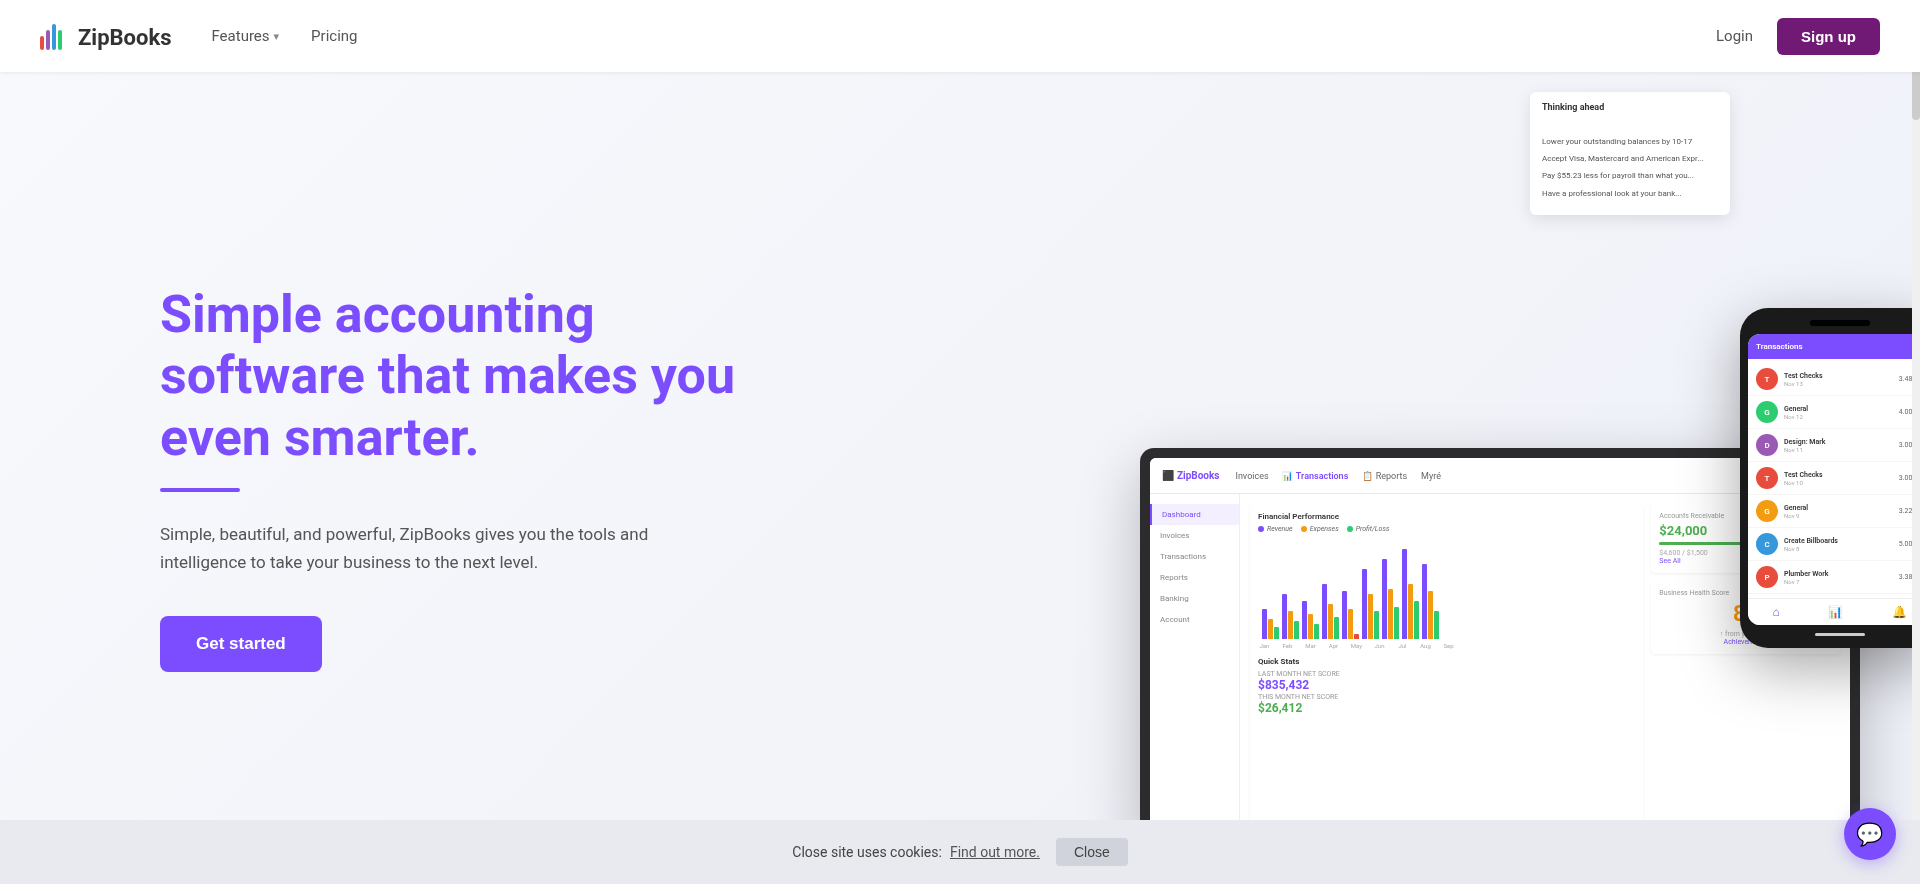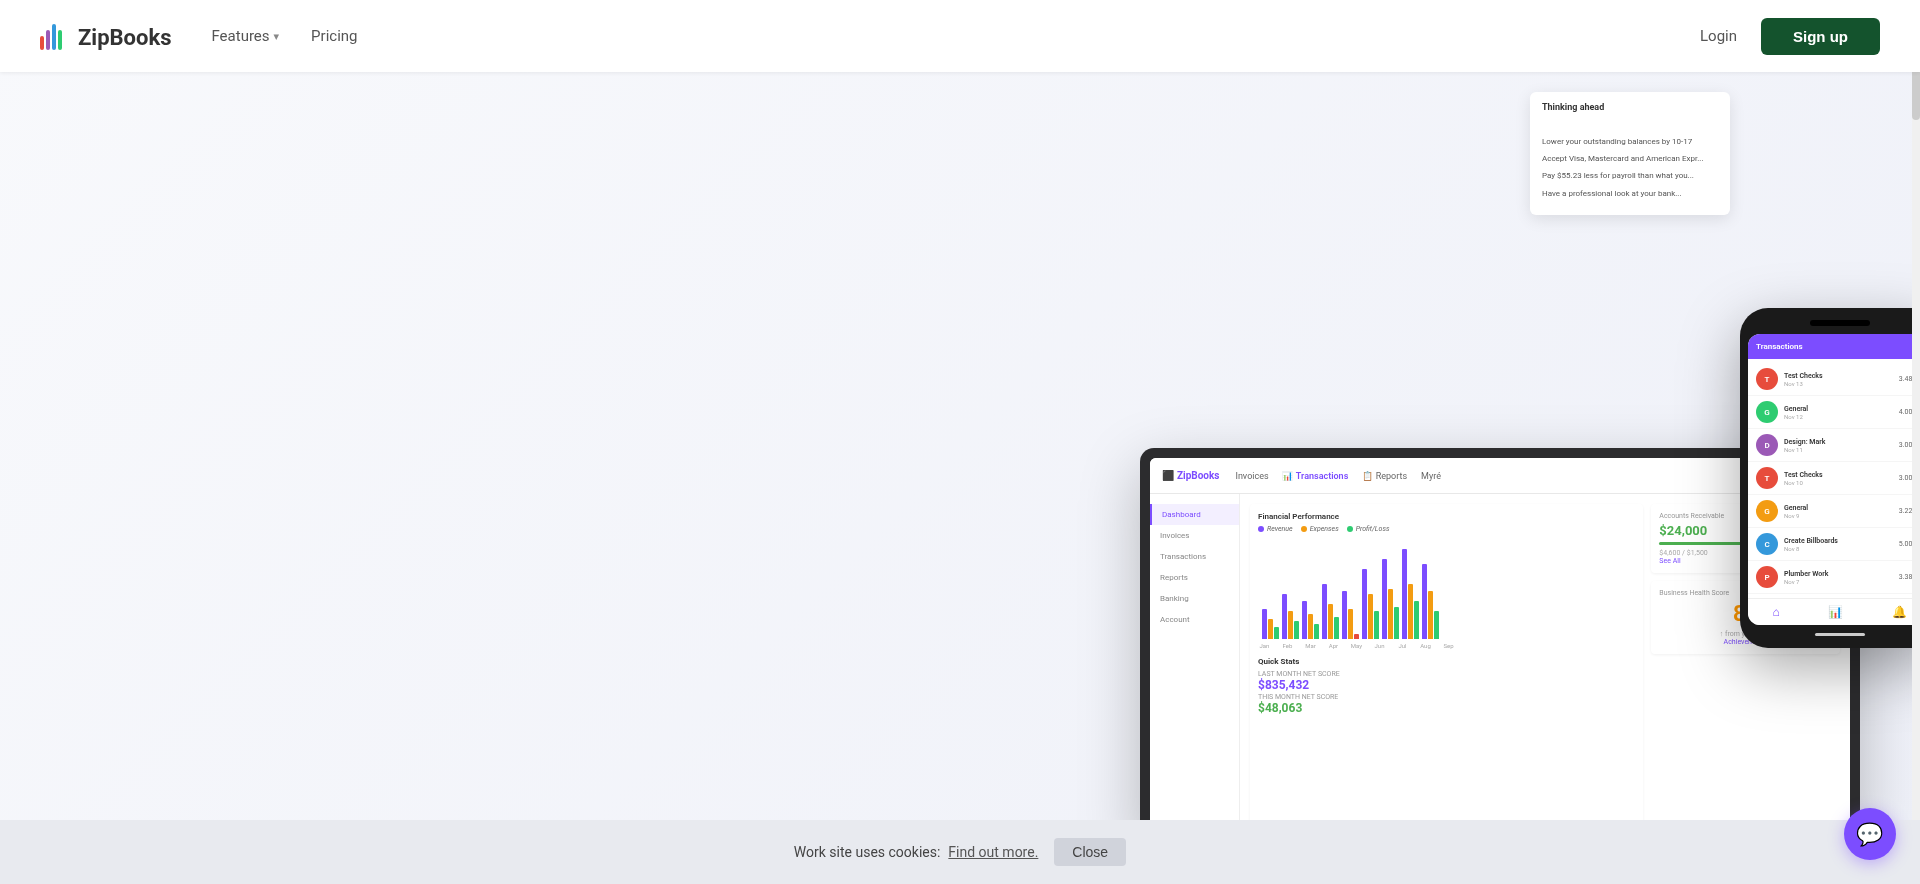--- a/index.html
+++ b/index.html
@@ -24,22 +24,22 @@
     .logo-text { font-size: 22px; font-weight: 700; color: #333; }
     .nav-links { display: flex; align-items: center; gap: 32px; }
     .nav-link {
       color: #555; font-size: 15px; text-decoration: none; cursor: pointer;
       display: flex; align-items: center; gap: 4px;
     }
     .chevron { font-size: 11px; color: #888; }
     .navbar-right { display: flex; align-items: center; gap: 24px; }
     .login-link { color: #555; font-size: 15px; text-decoration: none; cursor: pointer; }
     .signup-btn {
-      background: #14532d; color: #fff; border: none; border-radius: 6px;
-      padding: 10px 32px; font-size: 15px; font-weight: 600; cursor: pointer;
+      background: #701a75; color: #fff; border: none; border-radius: 6px;
+      padding: 10px 24px; font-size: 15px; font-weight: 600; cursor: pointer;
     }
 
     
     .hero {
       min-height: 100vh; padding-top: 72px;
       background: linear-gradient(135deg, #f8f9fc 0%, #eef0f8 100%);
       display: flex; align-items: center;
       position: relative; overflow: hidden;
     }
     .hero-content {
@@ -226,20 +226,26 @@
       </a>
     </div>
   </div>
   <div class="navbar-right">
     <a class="login-link">Login</a>
     <button class="signup-btn">Sign up</button>
   </div>
 </nav>
 
 <section class="hero">
+  <div class="hero-content">
+    <h1 class="hero-title">Simple accounting software that makes you even smarter.</h1>
+    <div class="hero-divider"></div>
+    <p class="hero-subtitle">Simple, beautiful, and powerful, ZipBooks gives you the tools and intelligence to take your business to the next level.</p>
+    <button class="get-started-btn">Get started</button>
+  </div>
 
   <div class="hero-devices">
 
     <div class="thinking-panel">
       <div class="thinking-title">Thinking ahead</div>
       <div class="thinking-item">Lower your outstanding balances by 10-17</div>
       <div class="thinking-item">Accept Visa, Mastercard and American Expr...</div>
       <div class="thinking-item">Pay $55.23 less for payroll than what you...</div>
       <div class="thinking-item">Have a professional look at your bank...</div>
     </div>
@@ -344,21 +350,21 @@
                   <span class="chart-month">Jul</span>
                   <span class="chart-month">Aug</span>
                   <span class="chart-month">Sep</span>
                 </div>
 
                 <div style="margin-top:8px">
                   <div style="font-size:8px;font-weight:700;color:#333;margin-bottom:4px;">Quick Stats</div>
                   <div style="font-size:7px;color:#999;">LAST MONTH NET SCORE</div>
                   <div style="font-size:12px;font-weight:700;color:#7c4dff;">$835,432</div>
                   <div style="font-size:7px;color:#999;margin-top:1px;">THIS MONTH NET SCORE</div>
-                  <div style="font-size:12px;font-weight:700;color:#4caf50;">$48,063</div>
+                  <div style="font-size:12px;font-weight:700;color:#4caf50;">$26,412</div>
                 </div>
               </div>
 
               <div class="stats-col">
                 <div class="stat-box">
                   <div class="stat-label">Accounts Receivable</div>
                   <div class="stat-value">$24,000</div>
                   <div style="background:#e8f5e9;height:3px;border-radius:2px;margin:4px 0;">
                     <div style="background:#4caf50;width:60%;height:3px;border-radius:2px;"></div>
                   </div>
@@ -456,21 +462,21 @@
           </div>
         </div>
         <div class="phone-home-bar"></div>
       </div>
     </div>
 
   </div>
 </section>
 
 <div class="cookie-banner">
-  <span>Work site uses cookies:</span>
+  <span>Close site uses cookies:</span>
   <a class="cookie-link">Find out more.</a>
   <button class="cookie-close">Close</button>
 </div>
 
 <div class="chat-widget">
   <span class="chat-icon">💬</span>
 </div>
 
 <div class="fixed-scrollbar">
   <div class="scrollbar-thumb"></div>

